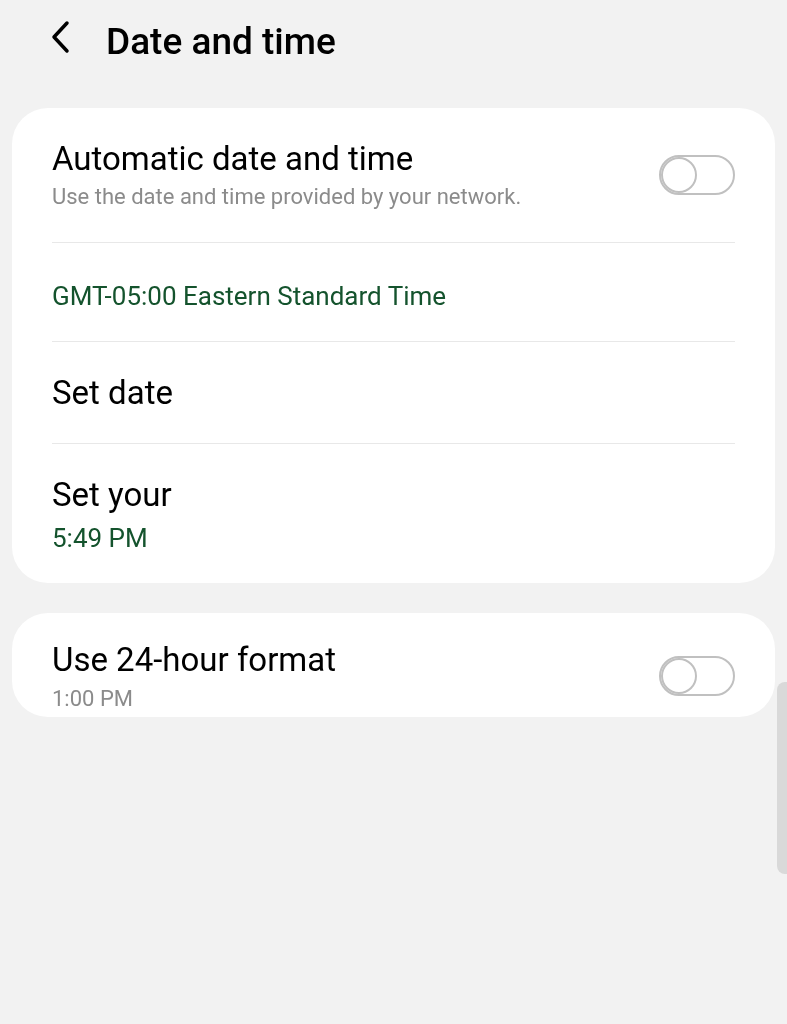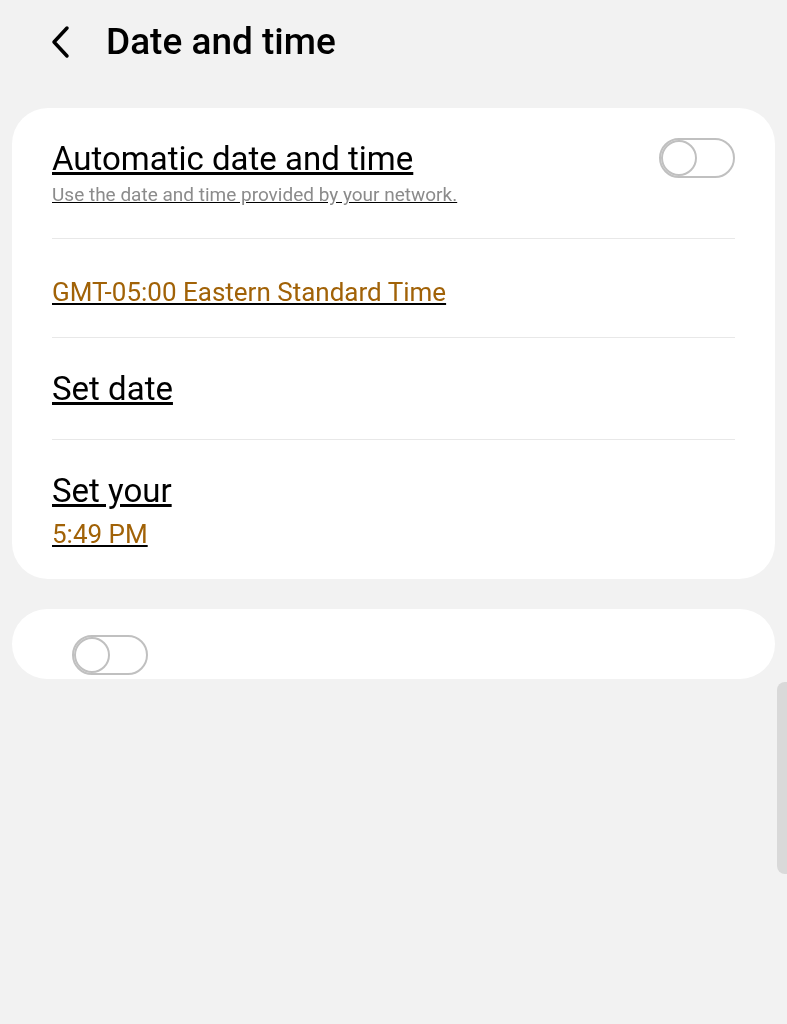--- a/index.html
+++ b/index.html
@@ -10,21 +10,21 @@
   body {
     width: 787px;
     height: 1024px;
     background: #f2f2f2;
     font-family: -apple-system, BlinkMacSystemFont, "Segoe UI", Roboto, Arial, sans-serif;
     overflow: hidden;
     position: relative;
   }
   .header {
     display: flex;
-    align-items: center;
+    align-items: flex-start;
     padding: 20px 30px 30px 50px;
   }
   .back-icon {
     width: 20px;
     height: 34px;
     display: flex;
     align-items: center;
     justify-content: center;
     margin-right: 36px;
     cursor: pointer;
@@ -41,43 +41,42 @@
   .card {
     background: #ffffff;
     border-radius: 36px;
     margin: 15px 12px 0 12px;
     padding: 0;
     overflow: hidden;
   }
   .item {
     padding: 30px 40px 30px 40px;
     display: flex;
-    align-items: flex-start;
+    align-items: center;
     justify-content: space-between;
-    text-decoration: underline;
   }
   .item-text {
     flex: 1;
   }
   .item-title {
     font-size: 33px;
     font-weight: 400;
     color: #000;
     line-height: 1.25;
   }
   .item-sub {
-    font-size: 19px;
+    font-size: 22px;
     color: #8b8b8b;
     margin-top: 4px;
     line-height: 1.3;
     max-width: 540px;
   }
   .item-value {
     font-size: 26px;
-    color: #a16207;
+    color: #14532d;
     margin-top: 8px;
   }
   .toggle {
     width: 76px;
     height: 40px;
     position: relative;
     flex-shrink: 0;
     margin-left: 20px;
   }
   .toggle-track {
@@ -171,20 +170,24 @@
     <div class="item-text">
       <div class="item-title">Set your</div>
       <div class="item-value">5:49 PM</div>
     </div>
   </div>
 
 </div>
 
 <div class="card2">
   <div class="item">
+    <div class="item-text">
+      <div class="item-title">Use 24-hour format</div>
+      <div class="item-sub">1:00 PM</div>
+    </div>
     <div class="toggle">
       <div class="toggle-track"></div>
       <div class="toggle-knob"></div>
     </div>
   </div>
 </div>
 
 <div class="scroll-indicator"></div>
 
 </body></html>

